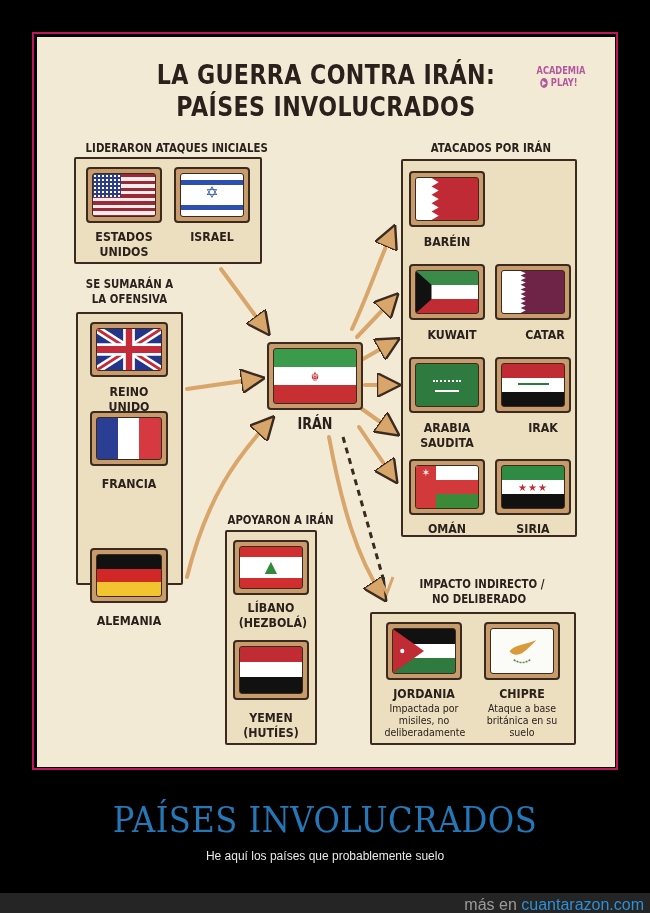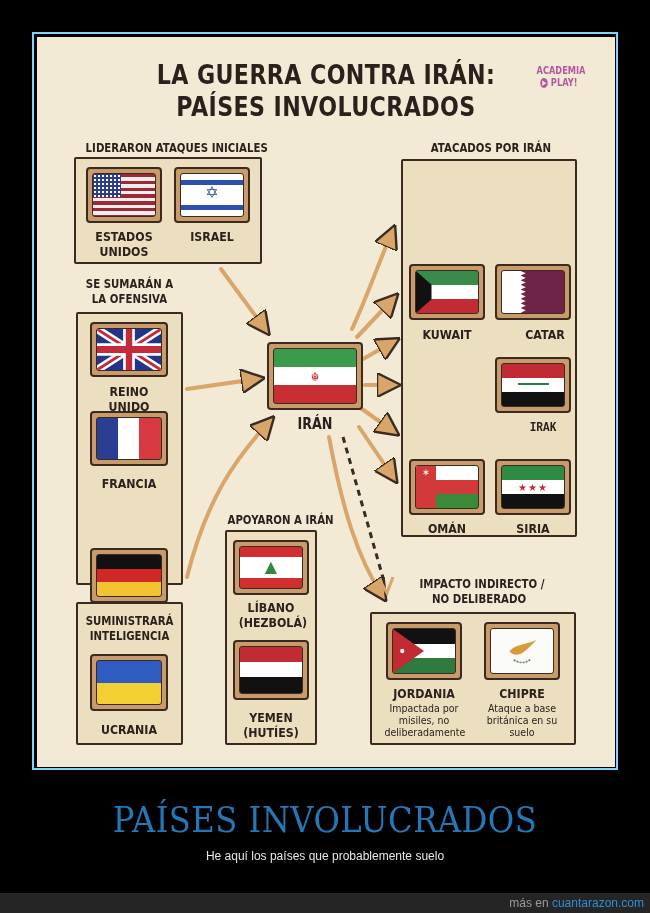--- a/index.html
+++ b/index.html
@@ -1,33 +1,33 @@
 <!DOCTYPE html>
 <html><head>
 <meta charset="utf-8">
 <style>
   * { box-sizing: border-box; margin: 0; padding: 0; }
   body { width: 650px; height: 913px; background: #000; font-family: "DejaVu Sans", sans-serif; position: relative; overflow: hidden; }
-  .poster-frame { position: absolute; left: 32px; top: 32px; width: 586px; height: 738px; border: 2px solid #7dd3fc; background: #000; padding: 2px; }
+  .poster-frame { position: absolute; left: 32px; top: 32px; width: 586px; height: 738px; border: 2px solid #be185d; background: #000; padding: 2px; }
   .poster { position: absolute; left: 3px; top: 3px; width: 578px; height: 730px; background: #f3ead6; }
   .title { position: absolute; left: 0; width: 100%; text-align: center; top: 22px; font-family: "DejaVu Sans", sans-serif; font-weight: bold; font-size: 27px; line-height: 32px; color: #2a211c; letter-spacing: 0.5px; transform: scaleX(0.82); }
   .logo { position: absolute; left: 492px; top: 28px; width: 60px; color: #b4589e; font-weight: bold; font-size: 11px; line-height: 12px; text-align: center; transform: scaleX(0.75); }
   .logo .play { display: inline-block; width: 10px; height: 10px; border-radius: 50%; background: #b4589e; color: #f3ead6; font-size: 7px; line-height: 10px; vertical-align: middle; }
   .sec-label { position: absolute; font-size: 12px; color: #2a211c; font-weight: bold; text-align: center; line-height: 15px; transform: scaleX(0.85); white-space: nowrap; }
   .box { position: absolute; border: 2px solid #3b2a1f; background: #ecdfc0; border-radius: 2px; }
   .flag-card { position: absolute; }
   .flag-tv { position: absolute; border: 2px solid #3b2a1f; background: #c79b6c; border-radius: 4px; padding: 4px; }
   .flag-tv .flag { width: 100%; height: 100%; border: 1.5px solid #3b2a1f; border-radius: 3px; overflow: hidden; position: relative; }
   .cname { position: absolute; left: 0; width: 100%; text-align: center; font-size: 13px; font-weight: bold; color: #2a211c; line-height: 15px; transform: scaleX(0.85); }
   .cnote { position: absolute; left: -6px; width: calc(100% + 12px); text-align: center; font-size: 10.5px; color: #2a211c; line-height: 12px; transform: scaleX(0.9); }
   .arrows { position: absolute; left: 0; top: 0; width: 578px; height: 730px; pointer-events: none; }
   .caption-title { position: absolute; left: 0; width: 650px; top: 800px; text-align: center; font-family: "DejaVu Serif", serif; font-size: 35px; color: #2478b8; letter-spacing: 0.5px; transform: scaleX(0.92); }
   .caption-sub { position: absolute; left: 0; width: 650px; top: 849px; text-align: center; font-family: "Liberation Sans", sans-serif; font-size: 12px; color: #e8e8e8; }
   .footer { position: absolute; left: 0; top: 893px; width: 650px; height: 20px; background: #252525; }
-  .footer-text { position: absolute; right: 6px; top: 3px; font-family: "Liberation Sans", sans-serif; font-size: 12px; color: #9b9b9b; }
+  .footer-text { position: absolute; right: 6px; top: 3px; font-family: "Liberation Sans", sans-serif; font-size: 16px; color: #9b9b9b; }
   .footer-link { color: #2d8fd6; }
 </style>
 </head>
 <body>
 
 <div class="poster-frame">
   <div class="poster">
 
     <div class="title">
       <div>LA GUERRA CONTRA IRÁN:</div>
@@ -107,32 +107,20 @@
         <div class="cname" style="top:65px;">FRANCIA</div>
       </div>
       <div class="flag-card" style="left:12px; top:187px; width:78px; height:78px;margin-top:47px;">
         <div class="flag-tv" style="left:0; top:0; width:78px; height:55px;">
           <div class="flag" style="background: linear-gradient(#111 0 33%, #d22727 33% 66%, #f2c530 66%);"></div>
         </div>
         <div class="cname" style="top:65px;">ALEMANIA</div>
       </div>
     </div>
 
-    <div class="box" style="left:39px; top:565px; width:107px; height:143px;">
-      <div class="sec-label" style="left:0; top:10px; width:103px;">
-        <div>SUMINISTRARÁ</div>
-        <div>INTELIGENCIA</div>
-      </div>
-      <div class="flag-card" style="left:12px; top:50px; width:78px; height:85px;">
-        <div class="flag-tv" style="left:0; top:0; width:78px; height:57px;">
-          <div class="flag" style="background: linear-gradient(#2f5cc0 0 50%, #f2cf33 50%);"></div>
-        </div>
-        <div class="cname" style="top:68px;">UCRANIA</div>
-      </div>
-    </div>
 
     <div class="flag-card" style="left:230px; top:305px; width:96px; height:100px;">
       <div class="flag-tv" style="left:0; top:0; width:96px; height:68px;">
         <div class="flag" style="background: linear-gradient(#3b9a4c 0 33%, #fff 33% 66%, #c72f32 66%);">
           <div style="position:absolute; left:0; width:100%; top:0; height:100%; text-align:center; line-height:56px; color:#c72f32; font-size:12px;">☬</div>
         </div>
       </div>
       <div class="cname" style="top:75px; font-size:15px;">IRÁN</div>
     </div>
 
@@ -152,43 +140,63 @@
           <div class="flag" style="background: linear-gradient(#c12b34 0 33%, #fff 33% 66%, #111 66%);"></div>
         </div>
         <div class="cname" style="top:70px;">YEMEN</div>
         <div class="cname" style="top:85px;">(HUTÍES)</div>
       </div>
     </div>
 
     <div class="sec-label" style="left:384px; top:104px; width:130px;">ATACADOS POR IRÁN</div>
     <div class="box" style="left:364px; top:122px; width:176px; height:378px;">
 
-
-      <div class="flag-card" style="left:6px; top:103px; width:76px; height:80px;">
+      <div class="flag-card" style="left:6px; top:10px; width:76px; height:80px;">
+        <div class="flag-tv" style="left:0; top:0; width:76px; height:56px;">
+          <div class="flag" style="background:#c02a34;">
+            <svg viewBox="0 0 60 40" width="100%" height="100%" preserveAspectRatio="none" style="position:absolute;left:0;top:0;">
+                <path d="M0,0 H15 L22,4 L15,8 L22,12 L15,16 L22,20 L15,24 L22,28 L15,32 L22,36 L15,40 H0 Z" fill="#fff"></path>
+              </svg>
+          </div>
+        </div>
+        <div class="cname" style="top:63px;">BARÉIN</div>
+      </div>
+
+      <div class="flag-card" style="left:6px; top:103px; width:86px; height:80px;">
         <div class="flag-tv" style="left:0; top:0; width:76px; height:56px;">
           <div class="flag" style="background: linear-gradient(#3a8a4a 0 33%, #fff 33% 66%, #c12b34 66%);">
             <svg viewBox="0 0 60 40" width="100%" height="100%" preserveAspectRatio="none" style="position:absolute;left:0;top:0;">
                 <path d="M0,0 L15,13 L15,27 L0,40 Z" fill="#111"></path>
               </svg>
           </div>
         </div>
         <div class="cname" style="top:63px;">KUWAIT</div>
       </div>
       <div class="flag-card" style="left:92px; top:103px; width:100px; height:80px;">
         <div class="flag-tv" style="left:0; top:0; width:76px; height:56px;">
           <div class="flag" style="background:#6d2447;">
             <svg viewBox="0 0 60 40" width="100%" height="100%" preserveAspectRatio="none" style="position:absolute;left:0;top:0;">
                 <path d="M0,0 H18 L23,2.2 L18,4.4 L23,6.6 L18,8.8 L23,11 L18,13.2 L23,15.4 L18,17.6 L23,19.8 L18,22 L23,24.2 L18,26.4 L23,28.6 L18,30.8 L23,33 L18,35.2 L23,37.4 L18,40 H0 Z" fill="#fff"></path>
               </svg>
           </div>
         </div>
         <div class="cname" style="top:63px;">CATAR</div>
       </div>
 
-      <div class="flag-card" style="left:92px; top:196px; width:96px; height:80px;font-family:Liberation Mono, monospace;">
+      <div class="flag-card" style="left:6px; top:196px; width:76px; height:92px;">
+        <div class="flag-tv" style="left:0; top:0; width:76px; height:56px;">
+          <div class="flag" style="background:#2f7a3e;">
+            <div style="position:absolute; left:28%; top:28%; width:44%; height:14%; border-bottom:2px dotted #fff;"></div>
+            <div style="position:absolute; left:30%; top:62%; width:40%; height:2px; background:#fff;"></div>
+          </div>
+        </div>
+        <div class="cname" style="top:63px;">ARABIA</div>
+        <div class="cname" style="top:78px;">SAUDITA</div>
+      </div>
+      <div class="flag-card" style="left:92px; top:196px; width:96px; height:80px;">
         <div class="flag-tv" style="left:0; top:0; width:76px; height:56px;">
           <div class="flag" style="background: linear-gradient(#c12b34 0 33%, #fff 33% 66%, #111 66%);">
             <div style="position:absolute; left:25%; top:45%; width:50%; height:2px; background:#2f7a3e;"></div>
           </div>
         </div>
         <div class="cname" style="top:63px;">IRAK</div>
       </div>
 
       <div class="flag-card" style="left:6px; top:298px; width:76px; height:80px;">
         <div class="flag-tv" style="left:0; top:0; width:76px; height:56px;">

